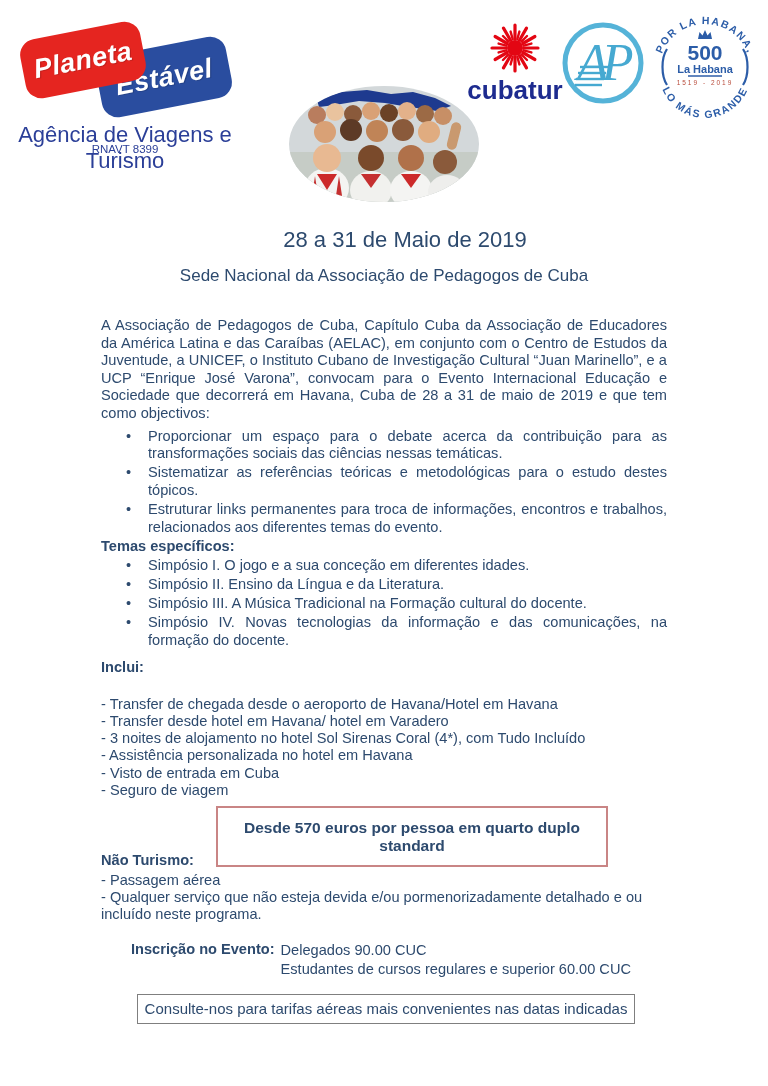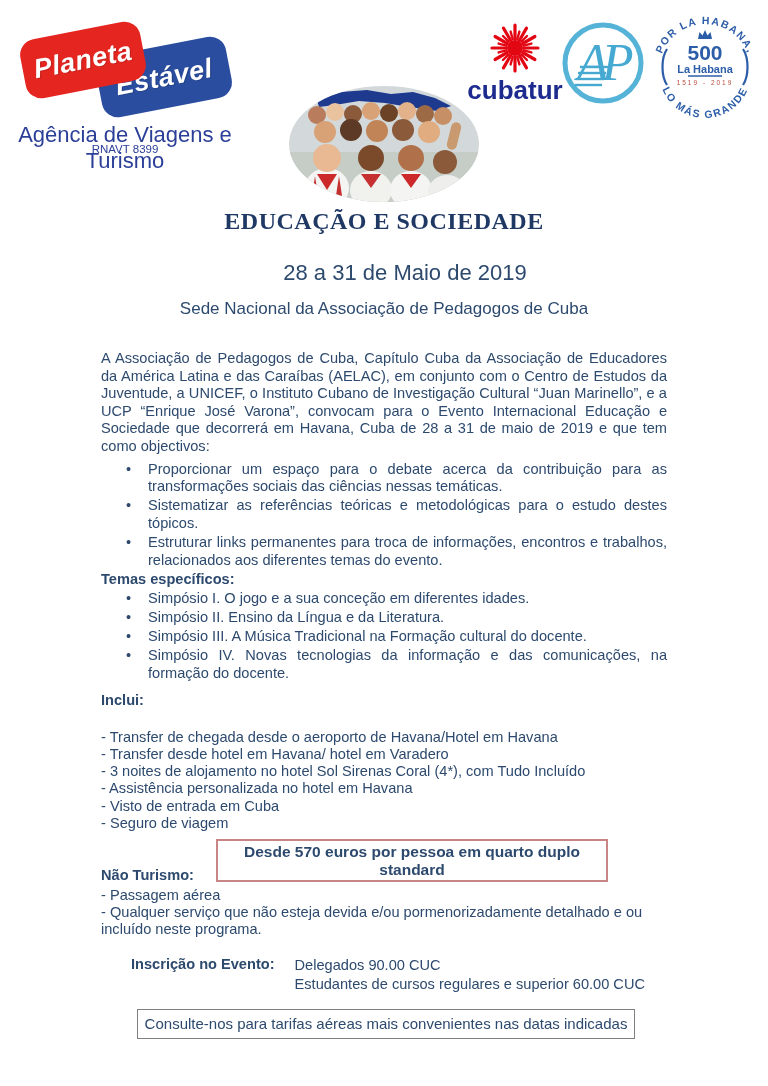--- a/index.html
+++ b/index.html
@@ -37,26 +37,26 @@
   .content { width:566px; margin:31px auto 0 auto; font-size:14.6px; line-height:17.6px; }
   .intro { text-align:justify; margin:0 0 5px 0; }
   .bullet-row { display:flex; margin:1.5px 0; }
   .bullet-dot { flex:none; width:22px; margin-left:25px; }
   .bullet-text { flex:1; text-align:justify; }
   .heading { font-weight:bold; }
   .heading-inclui { font-weight:bold; margin-top:10px; margin-bottom:19px; }
   .plain-line { line-height:17.2px; }
 
   .price-box { width:392px; margin:7px 0 0 115px; border:2px solid #c98585; box-sizing:border-box;
-               text-align:center; font-weight:bold; font-size:15.5px; padding:2px 4px; }
+               text-align:center; font-weight:bold; font-size:15.5px; padding:11px 4px; }
   .nao-inclui { font-weight:bold; margin-top:-15px; margin-bottom:2px; }
 
   .registration { display:flex; margin:18px 0 0 30px; }
   .reg-label { font-weight:bold; flex:none; }
-  .reg-lines { margin-left:20px; }
+  .reg-lines { margin-left:6px; }
   .reg-lines div { line-height:19px; }
 
   .consult-box { width:498px; margin:15px 0 0 36px; border:1px solid #7f7f7f; box-sizing:border-box;
                  text-align:center; font-size:15px; padding:5px 6px; }
 </style>
 </head>
 <body>
 
 <div class="page">
 
@@ -182,21 +182,20 @@
           <path d="M 28 88 L 48 88 L 38 104 Z" fill="#cc2a2a"></path>
           <path d="M 72 88 L 92 88 L 82 102 Z" fill="#c53030"></path>
           <path d="M 112 88 L 132 88 L 122 102 Z" fill="#cc2a2a"></path>
           <path d="M 26 90 L 22 116 L 30 116 Z" fill="#c53030"></path>
           <path d="M 50 90 L 54 116 L 46 116 Z" fill="#c53030"></path>
         </g>
       </g>
     </svg>
   </div>
 
-  <div class="title">EDUCAÇÃO E SOCIEDADE</div>
   <div class="date-line">28 a 31 de Maio de 2019</div>
   <div class="venue-line">Sede Nacional da Associação de Pedagogos de Cuba</div>
 
   <div class="content">
     <p class="intro">A Associação de Pedagogos de Cuba, Capítulo Cuba da Associação de Educadores da América Latina e das Caraíbas (AELAC), em conjunto com o Centro de Estudos da Juventude, a UNICEF, o Instituto Cubano de Investigação Cultural “Juan Marinello”, e a UCP “Enrique José Varona”, convocam para o Evento Internacional Educação e Sociedade que decorrerá em Havana, Cuba de 28 a 31 de maio de 2019 e que tem como objectivos:</p>
 
     <div class="bullet-row">
       <span class="bullet-dot">•</span>
       <span class="bullet-text">Proporcionar um espaço para o debate acerca da contribuição para as transformações sociais das ciências nessas temáticas.</span>
     </div>

